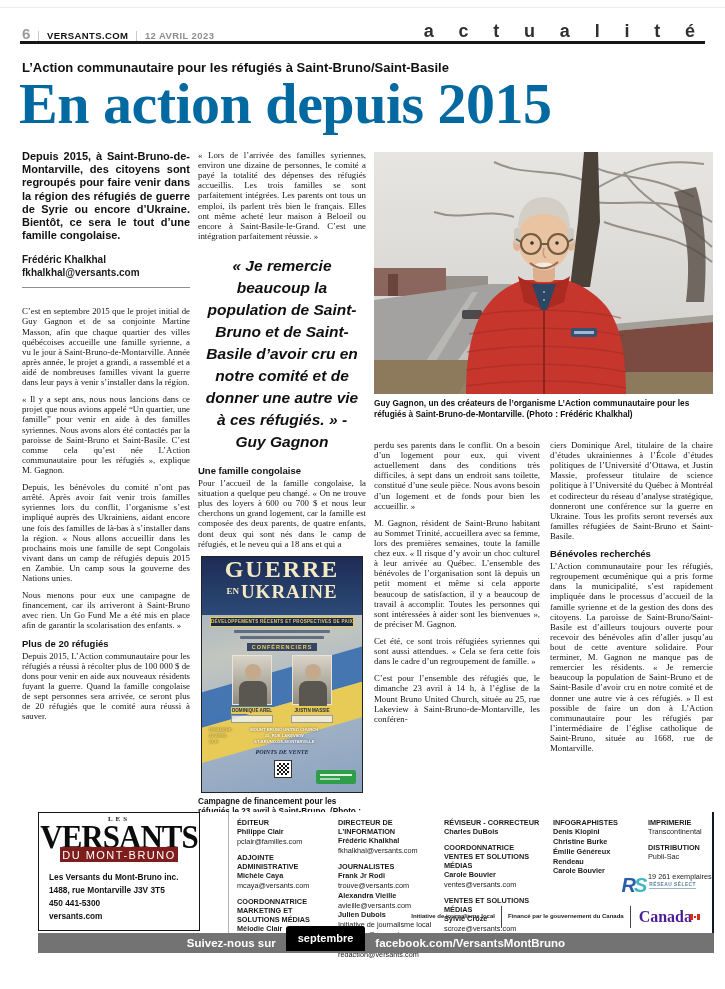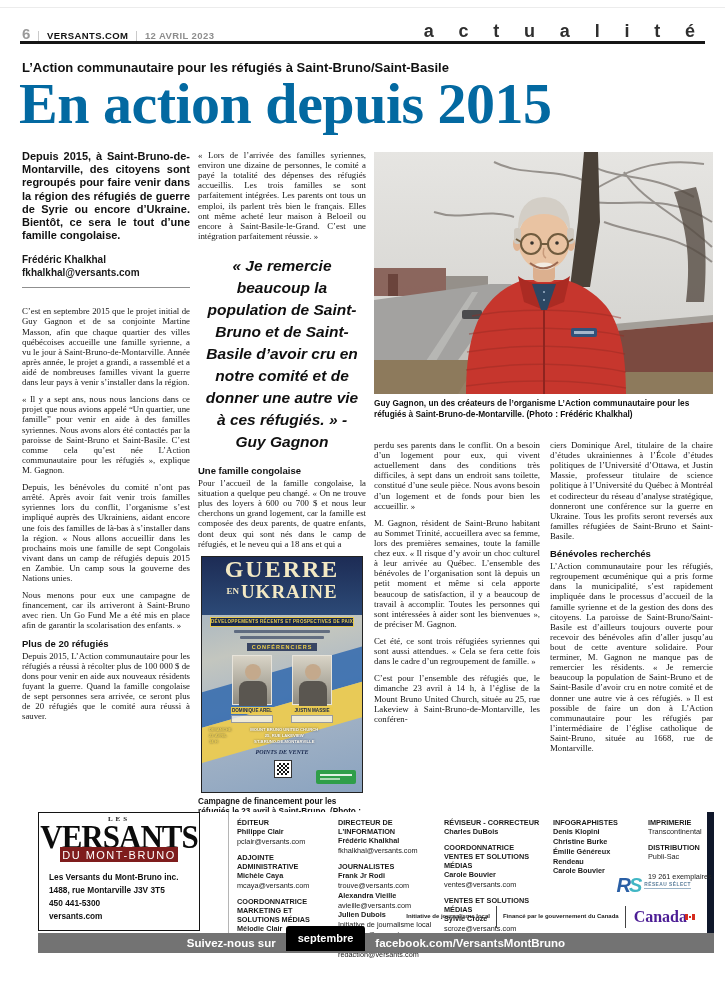--- a/index.html
+++ b/index.html
@@ -74,21 +74,21 @@
   .green-badge::after { content:""; position:absolute; left:4px; top:8px; width:20px; height:2px; background:rgba(255,255,255,.6); }
 
   
   .brand-box { position:absolute; left:38px; top:812px; width:162px; height:119px; border:1.5px solid #141414; padding-top:2px; text-align:center; background:#fff; }
   .brand-les { font-family:"Liberation Serif", serif; font-weight:bold; font-size:7px; letter-spacing:3px; }
   .brand-name { font-family:"Liberation Serif", serif; font-weight:bold; font-size:31px; line-height:.88; letter-spacing:-1px; transform:scaleY(1.12); color:#0c0c0c; }
   .brand-band { width:74%; margin:-3px auto 0 auto; background:#7f1d1d; color:#fff; font-size:11px; font-weight:normal; letter-spacing:1.5px; padding:1.5px 0; position:relative; }
   .brand-info { margin-top:9px; text-align:left; padding-left:10px; font-size:8.3px; font-weight:bold; line-height:1.55; color:#121212; }
 
   
-  .masthead { position:absolute; left:228px; top:812px; width:486px; height:121px; border-left:1px solid #b5b5b5; border-right:7px solid #0f172a; padding:6px 6px 0 8px; display:flex; gap:9px; background:#fff; }
+  .masthead { position:absolute; left:228px; top:812px; width:486px; height:121px; border-left:1px solid #b5b5b5; border-right:2px solid #0f172a; padding:6px 6px 0 8px; display:flex; gap:9px; background:#fff; }
   .mh-col { flex:0 0 auto; }
   .mh-c1 { width:92px; } .mh-c2 { width:97px; } .mh-c3 { width:100px; } .mh-c4 { width:86px; } .mh-c5 { width:70px; }
   .mh-title { font-size:7.3px; font-weight:bold; text-transform:uppercase; margin-top:6px; line-height:1.25; }
   .mh-title:first-child { margin-top:0; }
   .mh-name { font-size:7.3px; font-weight:bold; line-height:1.35; }
   .mh-plain { font-size:7.3px; line-height:1.35; color:#222; }
   .mh-copies { margin-top:10px; }
   .rs-logo { position:absolute; right:16px; top:62px; display:flex; align-items:center; gap:4px; }
   .rs-mono { font-size:20px; font-weight:bold; font-style:italic; letter-spacing:-2px; }
   .rs-mono .r { color:#2a5fa5; } .rs-mono .s { color:#41b6c4; }
@@ -298,21 +298,21 @@
       <div>1488, rue Montarville J3V 3T5</div>
       <div>450 441-5300</div>
       <div>versants.com</div>
     </div>
   </div>
 
   <div class="masthead">
     <div class="mh-col mh-c1">
       <div class="mh-title">ÉDITEUR</div>
       <div class="mh-name">Philippe Clair</div>
-      <div class="mh-plain">pclair@versants.com</div>
+      <div class="mh-plain">pclair@familles.com</div>
       <div class="mh-title">ADJOINTE ADMINISTRATIVE</div>
       <div class="mh-name">Michèle Caya</div>
       <div class="mh-plain">mcaya@versants.com</div>
       <div class="mh-title">COORDONNATRICE MARKETING ET SOLUTIONS MÉDIAS</div>
       <div class="mh-name">Mélodie Clair</div>
       <div class="mh-plain">mclair@versants.com</div>
     </div>
     <div class="mh-col mh-c2">
       <div class="mh-title">DIRECTEUR DE L'INFORMATION</div>
       <div class="mh-name">Frédéric Khalkhal</div>

